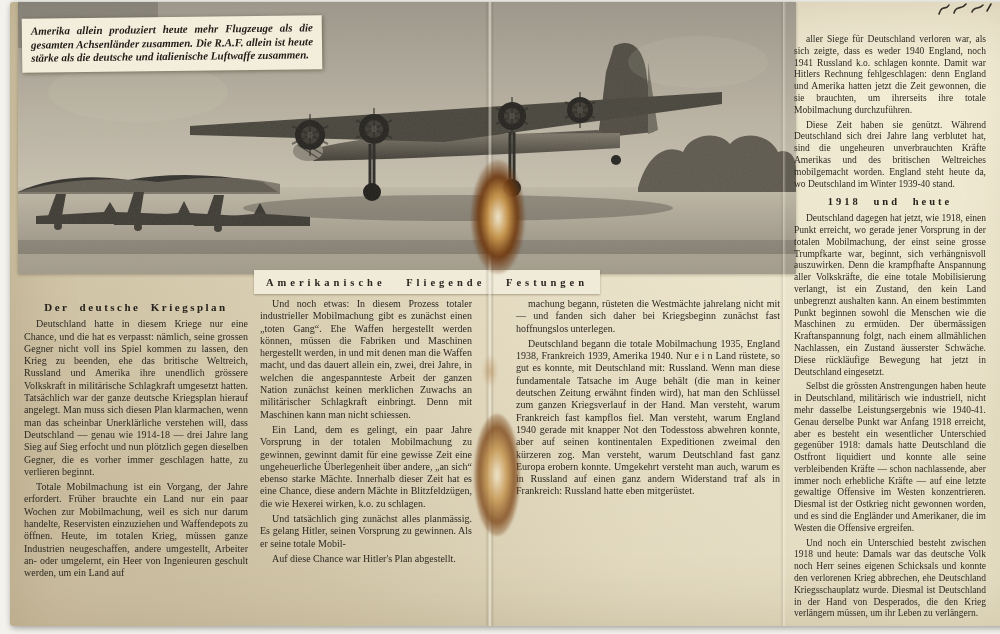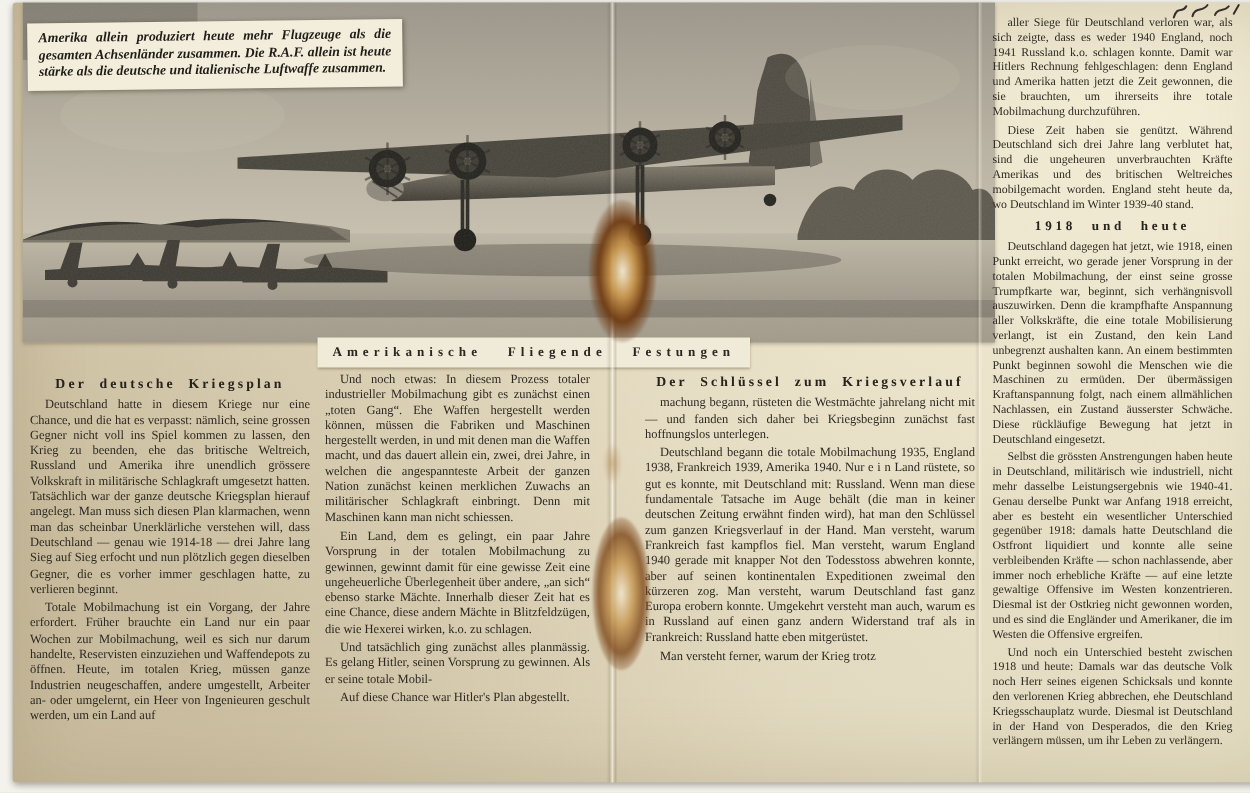--- a/index.html
+++ b/index.html
@@ -32,21 +32,21 @@
   
   .col{position:absolute;text-align:justify;color:#2d2922;font-size:10px;line-height:12.3px;}
   .col p{margin:0 0 3px;text-indent:12px;}
   .col h3{text-align:center;font-size:11px;font-weight:bold;letter-spacing:2.5px;
           word-spacing:5px;margin:2px 0 5px;color:#26221c;}
   .col .subhead{text-align:center;font-size:10.5px;font-weight:bold;letter-spacing:3px;
           word-spacing:7px;margin:6px 0 5px;text-indent:0;color:#26221c;}
   .col1{left:14px;top:297px;width:224px;}
   .col2{left:250px;top:296px;width:212px;}
   .col3{left:506px;top:296px;width:264px;}
-  .col4{left:784px;top:12px;width:192px;font-size:9.5px;line-height:11.8px;}
+  .col4{left:784px;top:32px;width:192px;font-size:9.5px;line-height:11.8px;}
   
   .fold{position:absolute;left:475px;top:0;width:9px;height:624px;
         background:linear-gradient(90deg,rgba(60,48,25,0) 0%,rgba(60,48,25,0.13) 30%,
                    rgba(255,253,242,0.55) 55%,rgba(60,48,25,0.16) 80%,rgba(60,48,25,0) 100%);}
   .fold-right{position:absolute;left:770px;top:0;width:6px;height:624px;
         background:linear-gradient(90deg,rgba(60,48,25,0) 0%,rgba(60,48,25,0.10) 40%,
                    rgba(255,253,242,0.35) 60%,rgba(60,48,25,0) 100%);}
   .burn{position:absolute;border-radius:50%;filter:blur(1px);}
   .burn1{left:461px;top:158px;width:54px;height:114px;
          background:radial-gradient(ellipse at 50% 50%, rgba(243,234,210,0.95) 0%,
@@ -171,24 +171,22 @@
     </div>
 
     <div class="col col2">
       <p>Und noch etwas: In diesem Prozess totaler industrieller Mobilmachung gibt es zunächst einen „toten Gang“. Ehe Waffen hergestellt werden können, müssen die Fabriken und Maschinen hergestellt werden, in und mit denen man die Waffen macht, und das dauert allein ein, zwei, drei Jahre, in welchen die angespannteste Arbeit der ganzen Nation zunächst keinen merklichen Zuwachs an militärischer Schlagkraft einbringt. Denn mit Maschinen kann man nicht schiessen.</p>
       <p>Ein Land, dem es gelingt, ein paar Jahre Vorsprung in der totalen Mobilmachung zu gewinnen, gewinnt damit für eine gewisse Zeit eine ungeheuerliche Überlegenheit über andere, „an sich“ ebenso starke Mächte. Innerhalb dieser Zeit hat es eine Chance, diese andern Mächte in Blitzfeldzügen, die wie Hexerei wirken, k.o. zu schlagen.</p>
       <p>Und tatsächlich ging zunächst alles planmässig. Es gelang Hitler, seinen Vorsprung zu gewinnen. Als er seine totale Mobil-</p>
       <p>Auf diese Chance war Hitler's Plan abgestellt.</p>
     </div>
 
     <div class="col col3">
-      <h3>Der Schlüssel zum Kriegsverlauf</h3>
       <p>machung begann, rüsteten die Westmächte jahrelang nicht mit — und fanden sich daher bei Kriegsbeginn zunächst fast hoffnungslos unterlegen.</p>
       <p>Deutschland begann die totale Mobilmachung 1935, England 1938, Frankreich 1939, Amerika 1940. Nur e i n Land rüstete, so gut es konnte, mit Deutschland mit: Russland. Wenn man diese fundamentale Tatsache im Auge behält (die man in keiner deutschen Zeitung erwähnt finden wird), hat man den Schlüssel zum ganzen Kriegsverlauf in der Hand. Man versteht, warum Frankreich fast kampflos fiel. Man versteht, warum England 1940 gerade mit knapper Not den Todesstoss abwehren konnte, aber auf seinen kontinentalen Expeditionen zweimal den kürzeren zog. Man versteht, warum Deutschland fast ganz Europa erobern konnte. Umgekehrt versteht man auch, warum es in Russland auf einen ganz andern Widerstand traf als in Frankreich: Russland hatte eben mitgerüstet.</p>
-      <p>Man versteht ferner, warum der Krieg trotz</p>
     </div>
 
     <div class="col col4">
       <p>aller Siege für Deutschland verloren war, als sich zeigte, dass es weder 1940 England, noch 1941 Russland k.o. schlagen konnte. Damit war Hitlers Rechnung fehlgeschlagen: denn England und Amerika hatten jetzt die Zeit gewonnen, die sie brauchten, um ihrerseits ihre totale Mobilmachung durchzuführen.</p>
       <p>Diese Zeit haben sie genützt. Während Deutschland sich drei Jahre lang verblutet hat, sind die ungeheuren unverbrauchten Kräfte Amerikas und des britischen Weltreiches mobilgemacht worden. England steht heute da, wo Deutschland im Winter 1939-40 stand.</p>
       <div class="subhead">1918 und heute</div>
       <p>Deutschland dagegen hat jetzt, wie 1918, einen Punkt erreicht, wo gerade jener Vorsprung in der totalen Mobilmachung, der einst seine grosse Trumpfkarte war, beginnt, sich verhängnisvoll auszuwirken. Denn die krampfhafte Anspannung aller Volkskräfte, die eine totale Mobilisierung verlangt, ist ein Zustand, den kein Land unbegrenzt aushalten kann. An einem bestimmten Punkt beginnen sowohl die Menschen wie die Maschinen zu ermüden. Der übermässigen Kraftanspannung folgt, nach einem allmählichen Nachlassen, ein Zustand äusserster Schwäche. Diese rückläufige Bewegung hat jetzt in Deutschland eingesetzt.</p>
       <p>Selbst die grössten Anstrengungen haben heute in Deutschland, militärisch wie industriell, nicht mehr dasselbe Leistungsergebnis wie 1940-41. Genau derselbe Punkt war Anfang 1918 erreicht, aber es besteht ein wesentlicher Unterschied gegenüber 1918: damals hatte Deutschland die Ostfront liquidiert und konnte alle seine verbleibenden Kräfte — schon nachlassende, aber immer noch erhebliche Kräfte — auf eine letzte gewaltige Offensive im Westen konzentrieren. Diesmal ist der Ostkrieg nicht gewonnen worden, und es sind die Engländer und Amerikaner, die im Westen die Offensive ergreifen.</p>
       <p>Und noch ein Unterschied besteht zwischen 1918 und heute: Damals war das deutsche Volk noch Herr seines eigenen Schicksals und konnte den verlorenen Krieg abbrechen, ehe Deutschland Kriegsschauplatz wurde. Diesmal ist Deutschland in der Hand von Desperados, die den Krieg verlängern müssen, um ihr Leben zu verlängern.</p>
     </div>

